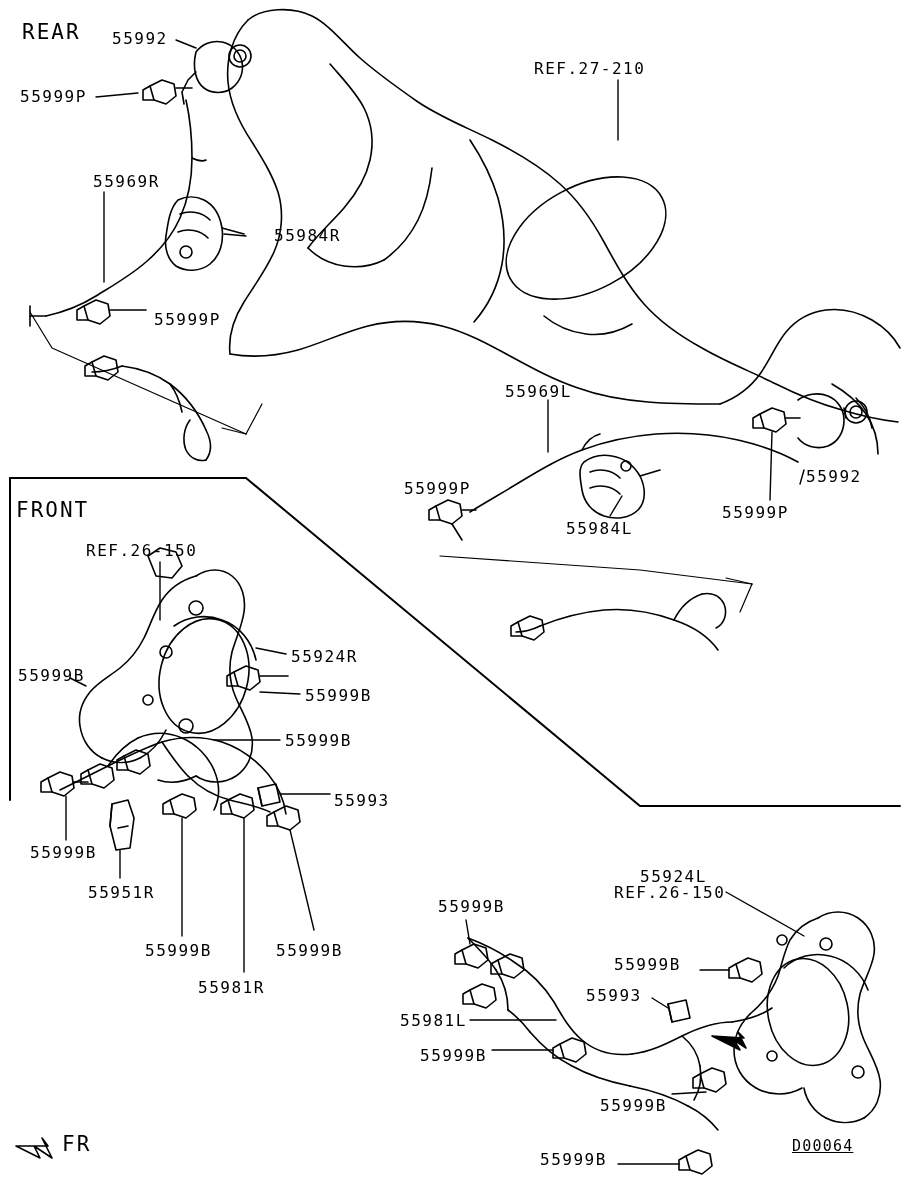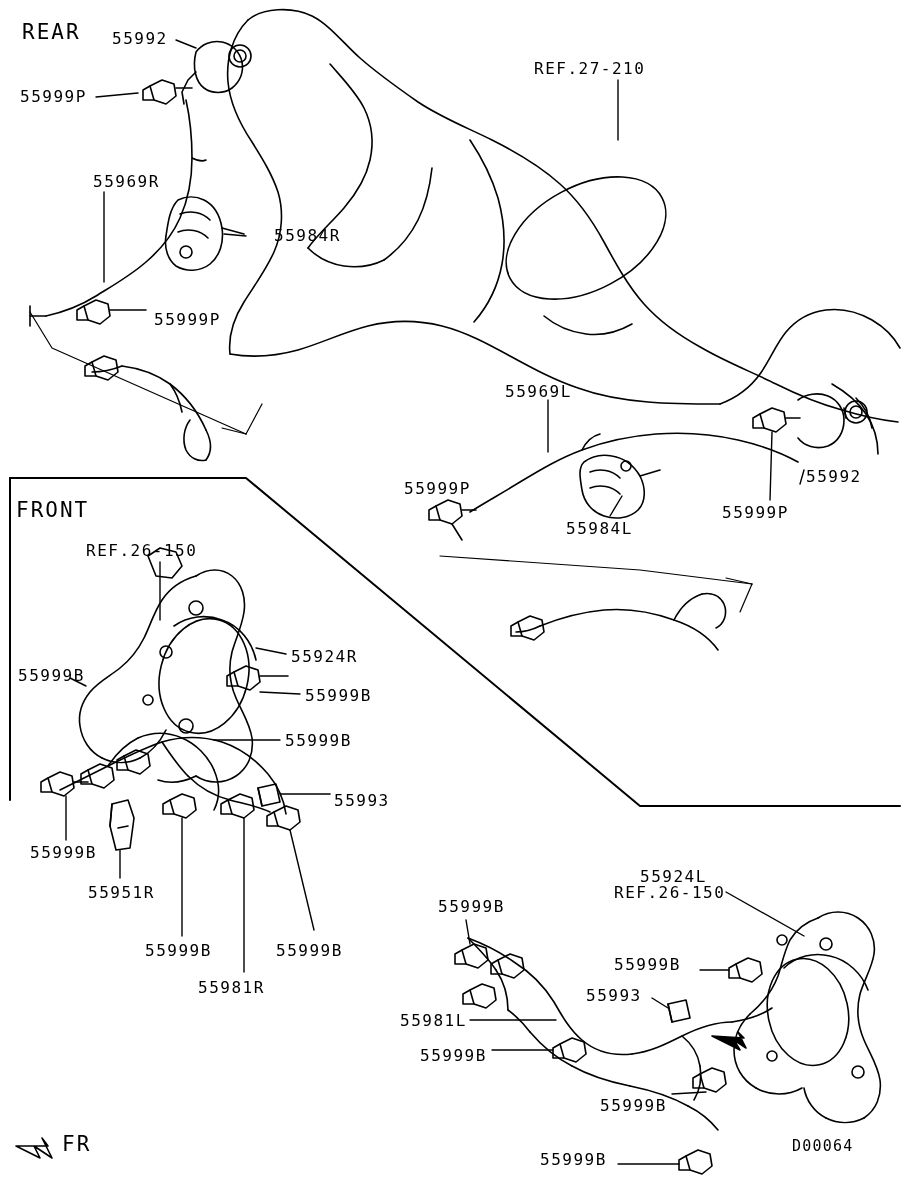--- a/index.html
+++ b/index.html
@@ -330,15 +330,15 @@
   <div class="lbl" style="left:438px; top:899px;">55999B</div>
   <div class="lbl" style="left:614px; top:885px;">REF.26-150</div>
   <div class="lbl" style="left:640px; top:869px;text-align:right;">55924L</div>
   <div class="lbl" style="left:614px; top:957px;">55999B</div>
   <div class="lbl" style="left:586px; top:988px;">55993</div>
   <div class="lbl" style="left:400px; top:1013px;">55981L</div>
   <div class="lbl" style="left:420px; top:1048px;">55999B</div>
   <div class="lbl" style="left:600px; top:1098px;">55999B</div>
   <div class="lbl" style="left:540px; top:1152px;">55999B</div>
   <div class="lbl big" style="left:22px;  top:1134px;margin-left:40px;">FR</div>
-  <div class="lbl code" style="left:792px; top:1139px;">D00064</div>
+  <div class="lbl code" style="left:792px; top:1139px;text-decoration:underline;">D00064</div>
 
 </div>
 
 </body></html>

